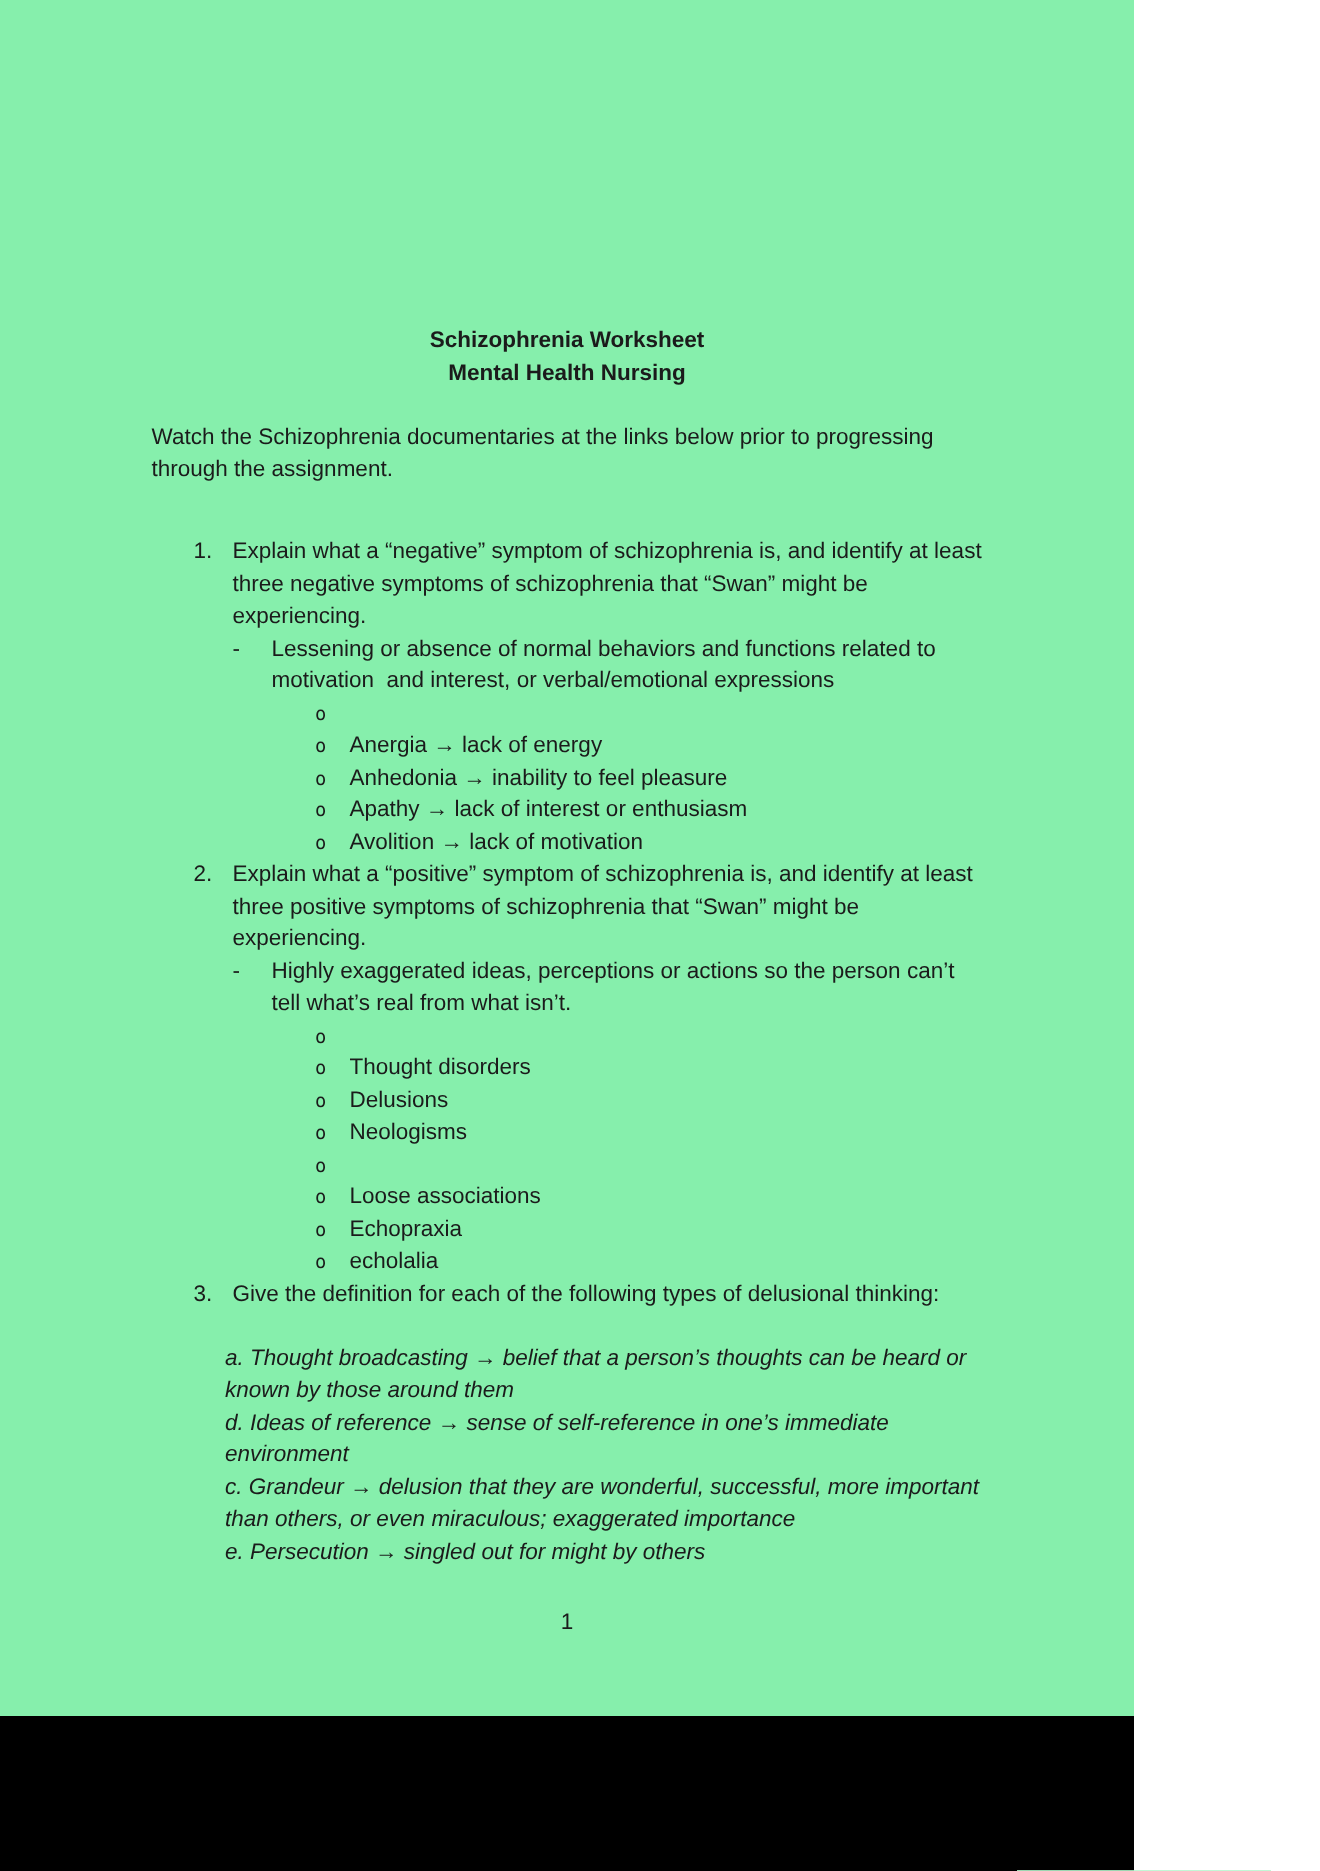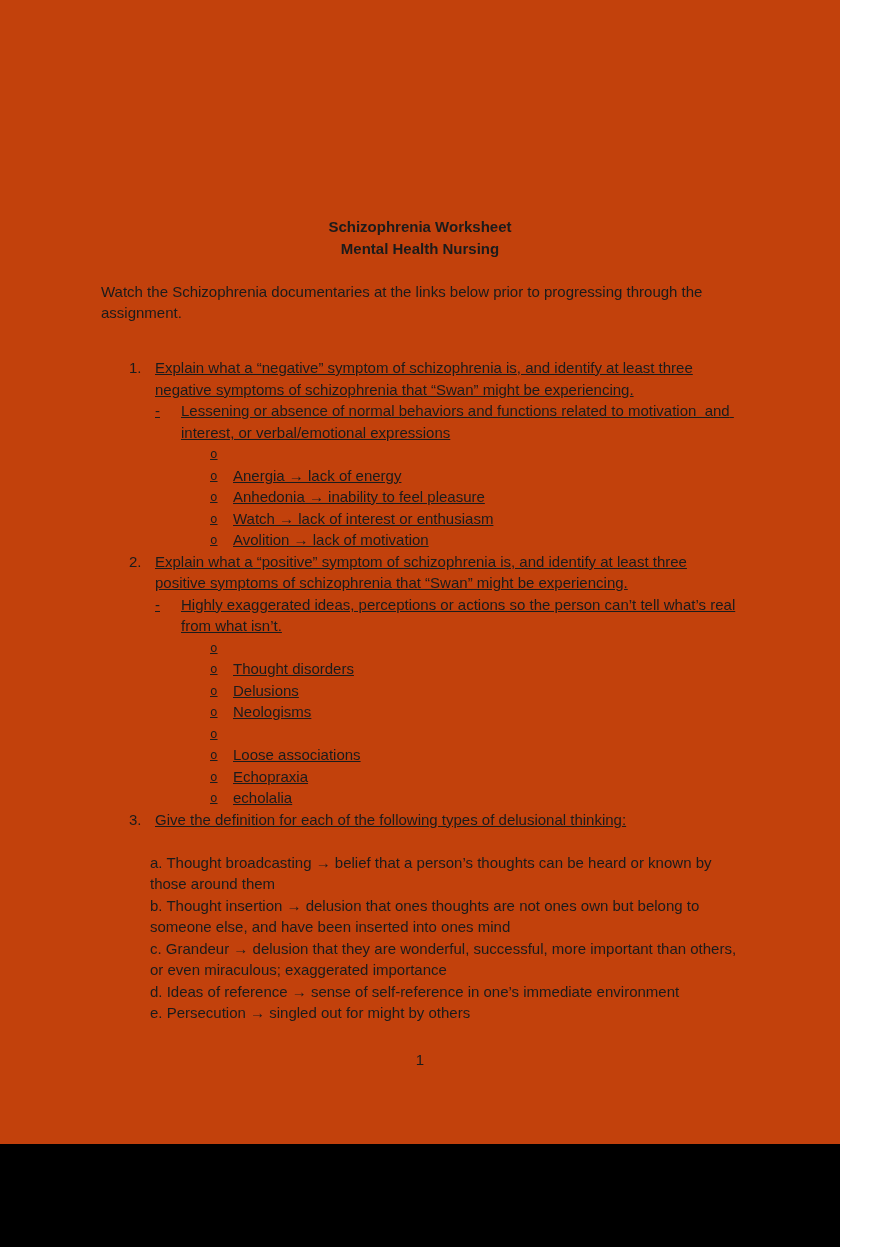--- a/index.html
+++ b/index.html
@@ -1,57 +1,57 @@
 <!DOCTYPE html>
 <html><head>
 <meta charset="utf-8">
 <style>
   html, body { margin: 0; padding: 0; }
   .page {
     position: relative;
-    width: 840px;
+    width: 756px;
     height: 1247px;
-    background: #c2410c;
+    background: #86efac;
     overflow: hidden;
     font-family: "Liberation Sans", "DejaVu Sans", sans-serif;
     font-size: 15px;
     line-height: 21.5px;
     color: #1b1b1b;
   }
   .title-block {
     padding-top: 216px;
     text-align: center;
     font-weight: bold;
     line-height: 22px;
   }
   .intro {
     margin: 20.5px 101px 0 101px;
   }
   .qlist {
     margin: 33.5px 101px 0 129px;
   }
   .qitem { display: flex; }
   .qnum { width: 26px; flex: none; }
-  .qbody { flex: 1; text-decoration: underline; }
+  .qbody { flex: 1; }
   .dash-row { display: flex; }
   .dash-marker { width: 26px; flex: none; }
   .dash-text { flex: 1; }
   .bullet-row { display: flex; padding-left: 55px; }
   .bullet-marker {
     width: 23px;
     flex: none;
     font-family: "DejaVu Sans Mono", monospace;
     font-size: 12.5px;
   }
   .bullet-text { flex: 1; }
   .prewrap { white-space: pre-wrap; }
   .defs {
     margin: 21.5px 101px 0 150px;
   }
-  .defs p { margin: 0; }
+  .defs p { margin: 0; font-style: italic; }
   .page-number {
     margin-top: 25.5px;
     text-align: center;
   }
   .bottom-bar {
     position: absolute;
     left: 0;
     top: 1144px;
     width: 880px;
     height: 103px;
@@ -86,21 +86,21 @@
         <div class="bullet-row">
           <div class="bullet-marker">o</div>
           <div class="bullet-text">Anergia → lack of energy</div>
         </div>
         <div class="bullet-row">
           <div class="bullet-marker">o</div>
           <div class="bullet-text">Anhedonia → inability to feel pleasure</div>
         </div>
         <div class="bullet-row">
           <div class="bullet-marker">o</div>
-          <div class="bullet-text">Watch → lack of interest or enthusiasm</div>
+          <div class="bullet-text">Apathy → lack of interest or enthusiasm</div>
         </div>
         <div class="bullet-row">
           <div class="bullet-marker">o</div>
           <div class="bullet-text">Avolition → lack of motivation</div>
         </div>
       </div>
     </div>
 
     <div class="qitem">
       <div class="qnum">2.</div>
@@ -147,23 +147,22 @@
       <div class="qnum">3.</div>
       <div class="qbody">
         <div>Give the definition for each of the following types of delusional thinking:</div>
       </div>
     </div>
 
   </div>
 
   <div class="defs">
     <p>a. Thought broadcasting → belief that a person’s thoughts can be heard or known by those around them</p>
-    <p>b. Thought insertion → delusion that ones thoughts are not ones own but belong to someone else, and have been inserted into ones mind</p>
+    <p>d. Ideas of reference → sense of self-reference in one’s immediate environment</p>
     <p>c. Grandeur → delusion that they are wonderful, successful, more important than others, or even miraculous; exaggerated importance</p>
-    <p>d. Ideas of reference → sense of self-reference in one’s immediate environment</p>
     <p>e. Persecution → singled out for might by others</p>
   </div>
 
   <div class="page-number">1</div>
 
   <div class="bottom-bar"></div>
 
 </div>
 
 </body></html>

